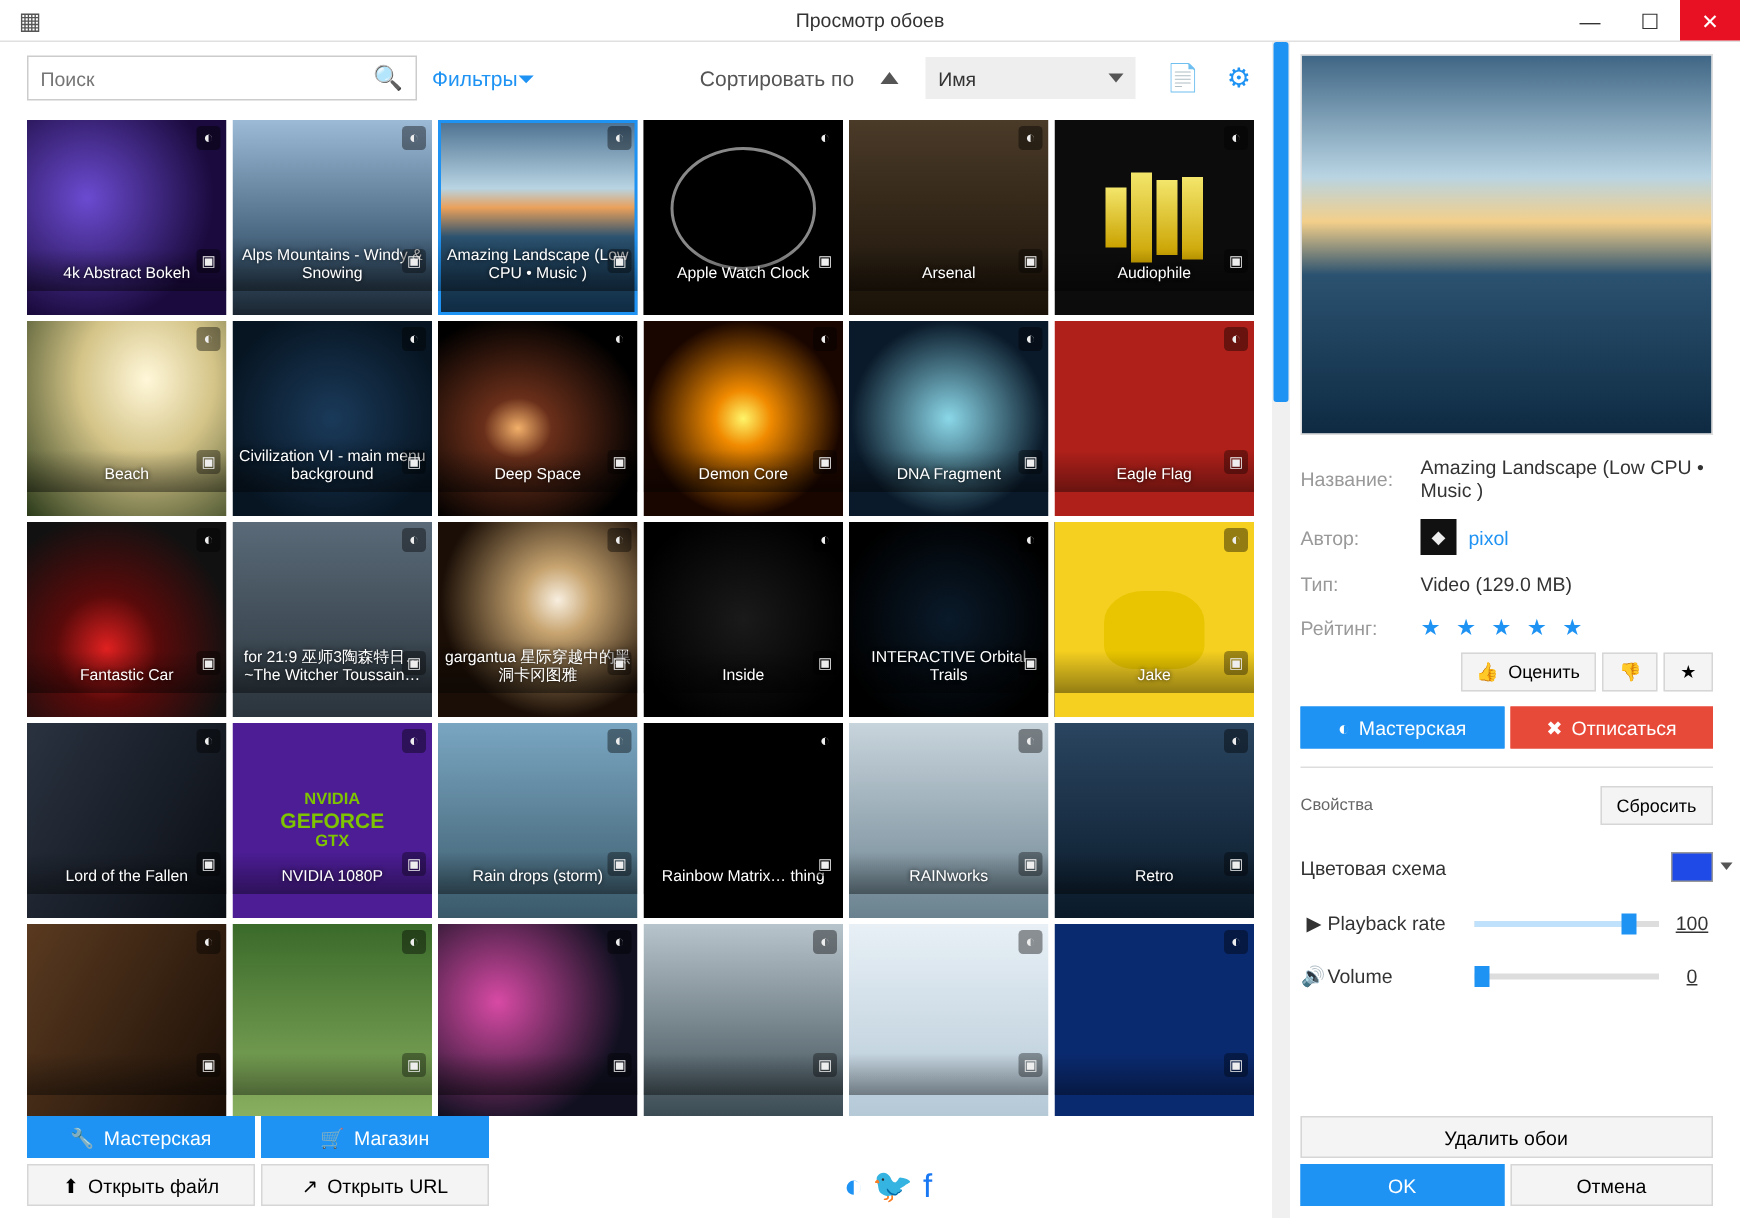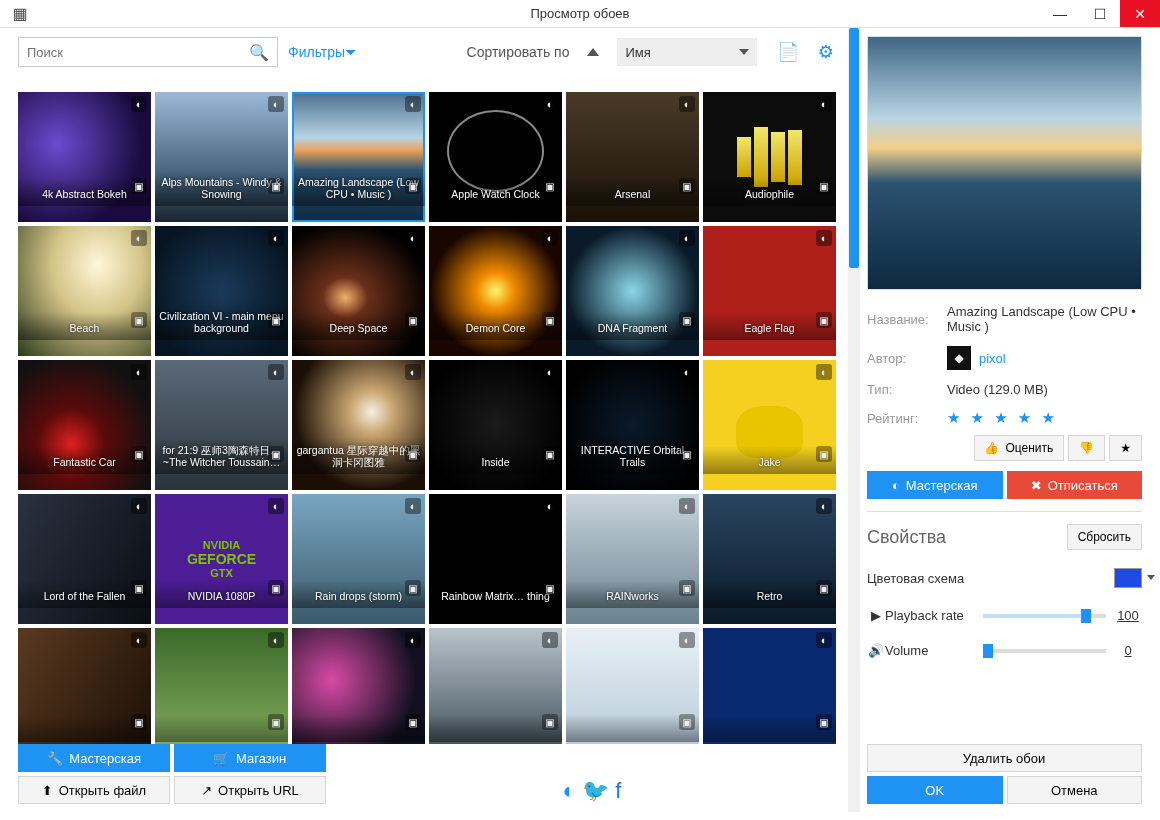--- a/index.html
+++ b/index.html
@@ -15,21 +15,21 @@
 .app-logo { position: absolute; left: 0; top: 0; width: 40px; height: 100%; display: flex; align-items: center; justify-content: center; color: #555; font-size: 16px; }
 
 
 .main { display: flex; height: 784px; }
 .left { flex: 1; display: flex; flex-direction: column; padding: 8px 10px 8px 18px; }
 .right { width: 300px; border-left: 1px solid transparent; display: flex; flex-direction: column; padding: 0 18px 8px 6px; }
 .scrollbar-strip { width: 12px; background: #f0f0f0; position: relative; }
 .scrollbar-thumb { position: absolute; left: 1px; right: 1px; top: 0; height: 240px; background: #1f93f3; border-radius: 2px; }
 
 
-.toolbar { display: flex; align-items: center; gap: 10px; margin-bottom: 24px; height: 32px; }
+.toolbar { display: flex; align-items: center; gap: 10px; margin-bottom: 12px; height: 32px; }
 .search-box { display: flex; align-items: center; border: 1px solid #ccc; height: 30px; width: 260px; padding: 0 8px; }
 .search-input { border: none; flex: 1; outline: none; font-size: 13px; color: #777; }
 .search-icon { color: #1f93f3; font-size: 16px; }
 .filter-link { color: #1f93f3; font-size: 14px; display: flex; align-items: center; gap: 0; }
 .filter-icon { color: #1f93f3; }
 .sort-group { display: flex; align-items: center; gap: 18px; margin-left: auto; margin-right: 6px; }
 .sort-label { color: #555; font-size: 14px; }
 .sort-dir { width: 0; height: 0; border-left: 6px solid transparent; border-right: 6px solid transparent; border-bottom: 8px solid #555; }
 .sort-select { display: inline-flex; align-items: center; justify-content: space-between; min-width: 140px; height: 28px; background: #eee; padding: 0 8px; font-size: 13px; }
 .caret { width: 0; height: 0; border-left: 5px solid transparent; border-right: 5px solid transparent; border-top: 6px solid #555; }
@@ -95,21 +95,21 @@
 .author-link { color:#1f93f3; }
 .stars { color:#1f93f3; letter-spacing: 3px; font-size: 15px; }
 .rate-row { display:flex; gap:4px; margin-top:8px; justify-content:flex-end; }
 .btn-sm { height:26px; padding:0 10px; font-size:12px; }
 .action-row { display:flex; gap:4px; margin-top:10px; }
 .btn-red { background:#e84a3a; color:#fff; border-color:#e84a3a; flex:1; }
 .btn-blue2 { background:#1f93f3; color:#fff; border-color:#1f93f3; flex:1; }
 
 .divider { border-top:1px solid #ddd; margin:12px 0; }
 .prop-head { display:flex; align-items:center; justify-content:space-between; margin-bottom:8px; }
-.prop-title { color:#666; font-size:18px; }
+.prop-title { color:#666; font-size:11px; }
 .prop-row { display:flex; align-items:center; justify-content:space-between; margin:10px 0; }
 .color-swatch { width:28px; height:20px; background:#1f4ae8; border:1px solid #999; position:relative; }
 .color-swatch::after { content:''; position:absolute; right:-14px; top:6px; border-left:4px solid transparent; border-right:4px solid transparent; border-top:5px solid #555; }
 .slider { flex:1; margin:0 8px; height:4px; background:#ddd; position:relative; }
 .slider-thumb { position:absolute; top:-5px; width:10px; height:14px; background:#1f93f3; }
 .slider-fill { position:absolute; left:0; top:0; bottom:0; background:#bfe1fb; }
 .prop-row .icon { width:18px; text-align:center; color:#333; }
 .prop-row .val { width:28px; text-align:center;text-decoration:underline; }
 
 .right-footer { margin-top:auto; display:flex; flex-direction:column; gap:4px; }

